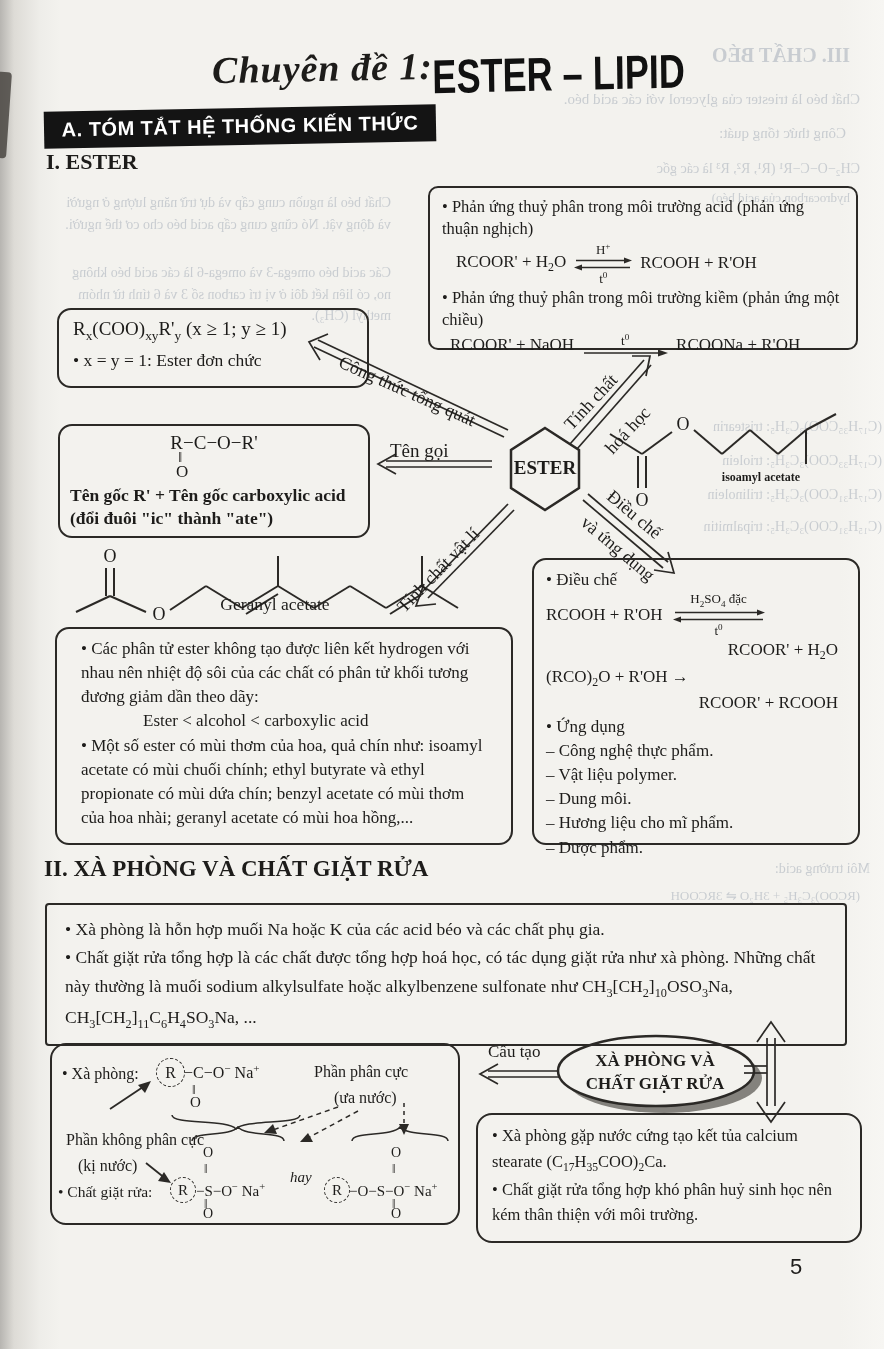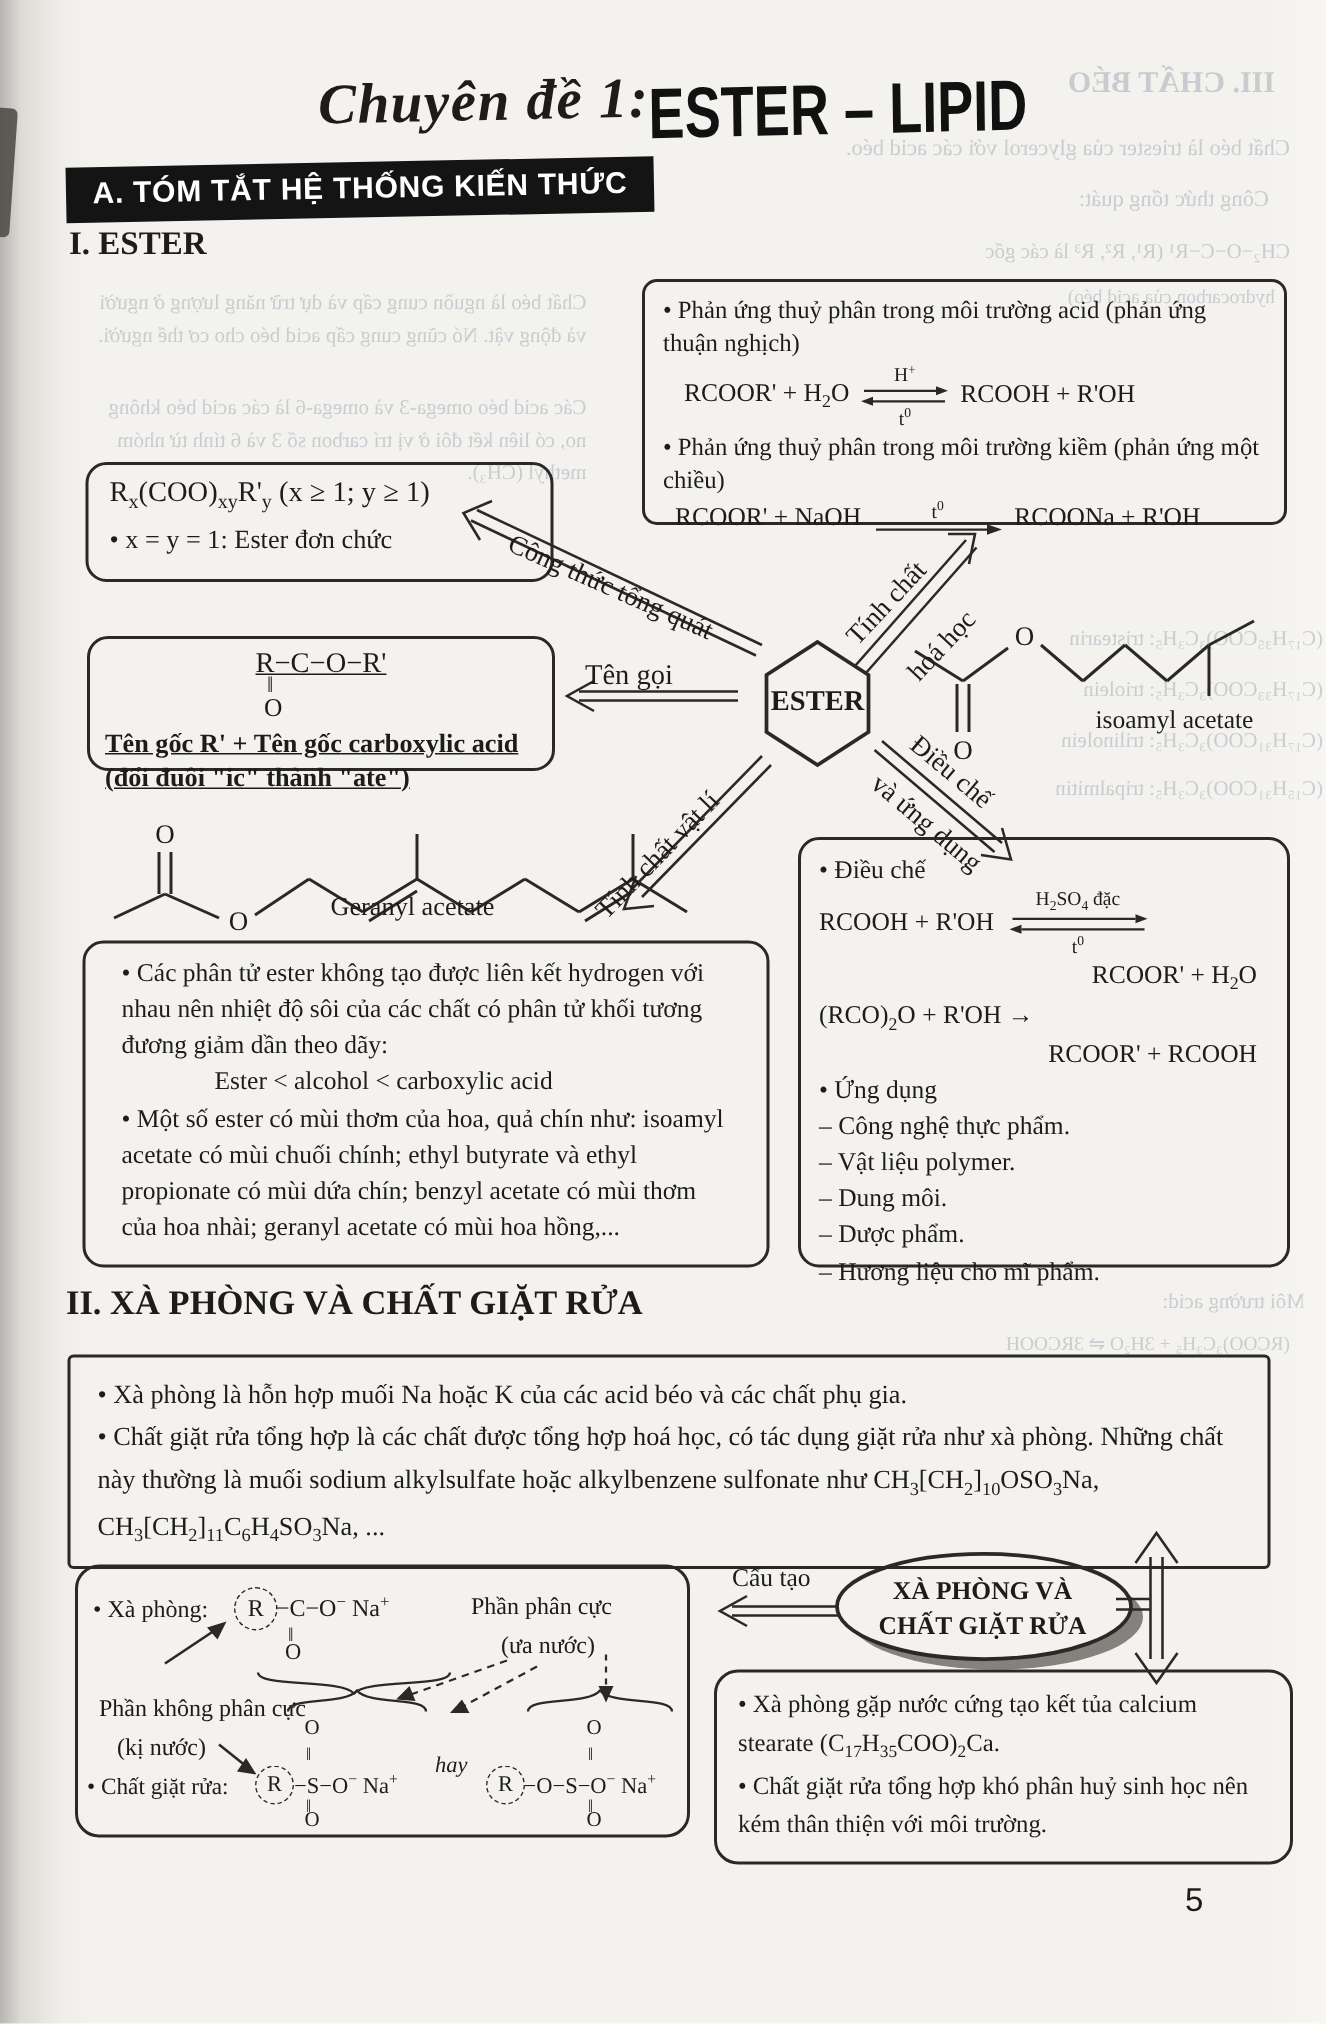--- a/index.html
+++ b/index.html
@@ -72,21 +72,21 @@
     </span>
     <span>RCOONa + R'OH</span>
   </div>
 </div>
 
 <div class="box ser" style="left:57px;top:308px;width:312px;height:80px;padding:8px 14px;box-sizing:border-box;">
   <div style="font-size:19px;">R<sub>x</sub>(COO)<sub>xy</sub>R'<sub>y</sub> (x ≥ 1; y ≥ 1)</div>
   <div style="font-size:17.5px;margin-top:6px;">• x = y = 1: Ester đơn chức</div>
 </div>
 
-<div class="box ser" style="left:58px;top:424px;width:312px;height:90px;padding:6px 10px;box-sizing:border-box;text-decoration:underline;">
+<div class="box ser" style="left:58px;top:424px;width:312px;height:114px;padding:6px 10px;box-sizing:border-box;">
   <div style="position:relative;height:52px;">
     <div style="text-align:center;font-size:19px;">R−C−O−R'</div>
     <div style="position:absolute;left:50%;margin-left:-36px;top:17px;font-size:15px;">‖</div>
     <div style="position:absolute;left:50%;margin-left:-38px;top:30px;font-size:17px;">O</div>
   </div>
   <div style="font-size:17.5px;font-weight:bold;line-height:1.35;">Tên gốc R' + Tên gốc carboxylic acid</div>
   <div style="font-size:17.5px;font-weight:bold;">(đổi đuôi "ic" thành "ate")</div>
 </div>
 
 <svg style="left:503px;top:424px;" width="84" height="92">
@@ -138,21 +138,21 @@
   <text x="40" y="108" text-anchor="middle" font-size="18" font-family="Liberation Serif,serif" fill="#1d1c1a">O</text>
   <line x1="40" y1="56" x2="70" y2="34" stroke-width="2"></line>
   <text x="81" y="32" text-anchor="middle" font-size="18" font-family="Liberation Serif,serif" fill="#1d1c1a">O</text>
   <line x1="92" y1="32" x2="120" y2="56" stroke-width="2"></line>
   <line x1="120" y1="56" x2="148" y2="32" stroke-width="2"></line>
   <line x1="148" y1="32" x2="176" y2="56" stroke-width="2"></line>
   <line x1="176" y1="56" x2="204" y2="32" stroke-width="2"></line>
   <line x1="204" y1="32" x2="234" y2="16" stroke-width="2"></line>
   <line x1="204" y1="32" x2="204" y2="66" stroke-width="2"></line>
 </svg>
-<div class="abs content ser" style="left:703px;top:470px;width:160px;text-align:center;font-size:17px;">isoamyl acetate</div>
+<div class="abs content ser" style="left:681px;top:470px;width:160px;text-align:center;font-size:12px;font-weight:bold;">isoamyl acetate</div>
 
 <svg style="left:58px;top:540px;" width="430" height="84">
   <text x="52" y="22" text-anchor="middle" font-size="18" font-family="Liberation Serif,serif" fill="#1d1c1a">O</text>
   <line x1="48" y1="56" x2="48" y2="28" stroke-width="2"></line>
     <line x1="56" y1="56" x2="56" y2="28" stroke-width="2"></line>
   <line x1="52" y1="56" x2="18" y2="72" stroke-width="2"></line>
   <line x1="52" y1="56" x2="88" y2="72" stroke-width="2"></line>
   <text x="101" y="80" text-anchor="middle" font-size="18" font-family="Liberation Serif,serif" fill="#1d1c1a">O</text>
   <line x1="112" y1="70" x2="148" y2="46" stroke-width="2"></line>
   <line x1="148" y1="46" x2="184" y2="68" stroke-width="2"></line>
@@ -190,22 +190,22 @@
       <span>t<sup>0</sup></span>
     </span>
   </div>
   <div style="text-align:right;margin-right:8px;">RCOOR' + H<sub>2</sub>O</div>
   <div>(RCO)<sub>2</sub>O + R'OH →</div>
   <div style="text-align:right;margin-right:8px;">RCOOR' + RCOOH</div>
   <div>• Ứng dụng</div>
   <div>– Công nghệ thực phẩm.</div>
   <div>– Vật liệu polymer.</div>
   <div>– Dung môi.</div>
+  <div>– Hương liệu cho mĩ phẩm.</div>
   <div>– Dược phẩm.</div>
-  <div>– Hương liệu cho mĩ phẩm.</div>
 </div>
 
 <div class="abs content ser" style="left:44px;top:856px;font-size:23px;font-weight:bold;">II. XÀ PHÒNG VÀ CHẤT GIẶT RỬA</div>
 
 <div class="box ser" style="left:45px;top:903px;width:802px;height:143px;border-radius:4px;padding:10px 18px;box-sizing:border-box;font-size:17.5px;line-height:1.62;">
   <div>• Xà phòng là hỗn hợp muối Na hoặc K của các acid béo và các chất phụ gia.</div>
   <div>• Chất giặt rửa tổng hợp là các chất được tổng hợp hoá học, có tác dụng giặt rửa như xà phòng. Những chất này thường là muối sodium alkylsulfate hoặc alkylbenzene sulfonate như CH<sub>3</sub>[CH<sub>2</sub>]<sub>10</sub>OSO<sub>3</sub>Na, CH<sub>3</sub>[CH<sub>2</sub>]<sub>11</sub>C<sub>6</sub>H<sub>4</sub>SO<sub>3</sub>Na, ...</div>
 </div>
 
 <div class="box ser" style="left:50px;top:1043px;width:406px;height:178px;border-radius:16px;">

